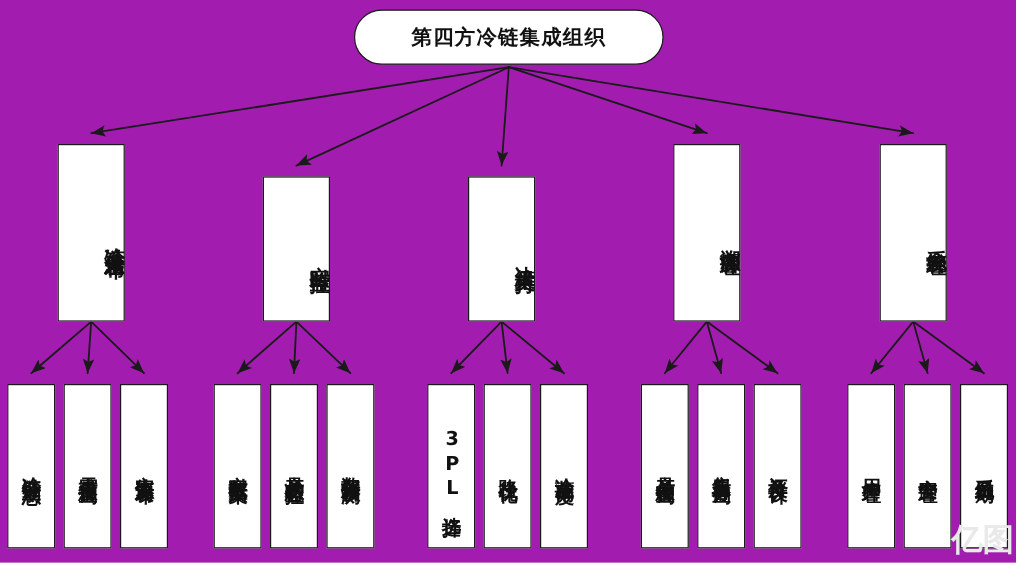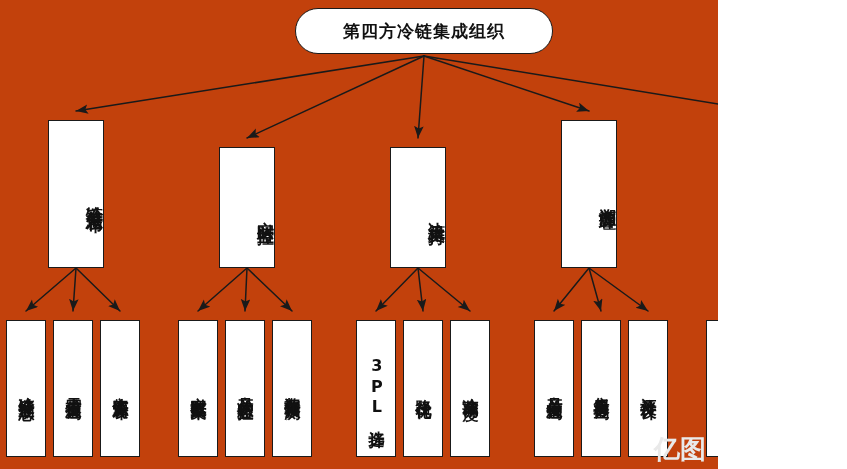--- a/index.html
+++ b/index.html
@@ -5,23 +5,23 @@
   html, body {
     margin: 0;
     padding: 0;
     background: #ffffff;
   }
   body {
     font-family: "DejaVu Sans", "Liberation Sans", sans-serif;
   }
   #diagram-root {
     position: relative;
-    width: 718px;
+    width: 847px;
     height: 469px;
-    background: #c2410c;
+    background: #a21caf;
     overflow: hidden;
   }
   #connectors {
     position: absolute;
     left: 0;
     top: 0;
     width: 847px;
     height: 469px;
     pointer-events: none;
   }
@@ -61,21 +61,21 @@
     font-size: 16px;
     font-weight: bold;
     letter-spacing: 1.5px;
     line-height: 1.05;
     align-items: center;
     justify-content: center;
     border-width: 1.6px;
   }
   .watermark {
     position: absolute;
-    right: 12px;
+    right: 2px;
     bottom: 2px;
     font-size: 26px;
     color: #e9e9e9;
     font-weight: bold;
     user-select: none;
   }
 </style>
 </head>
 <body>
 

